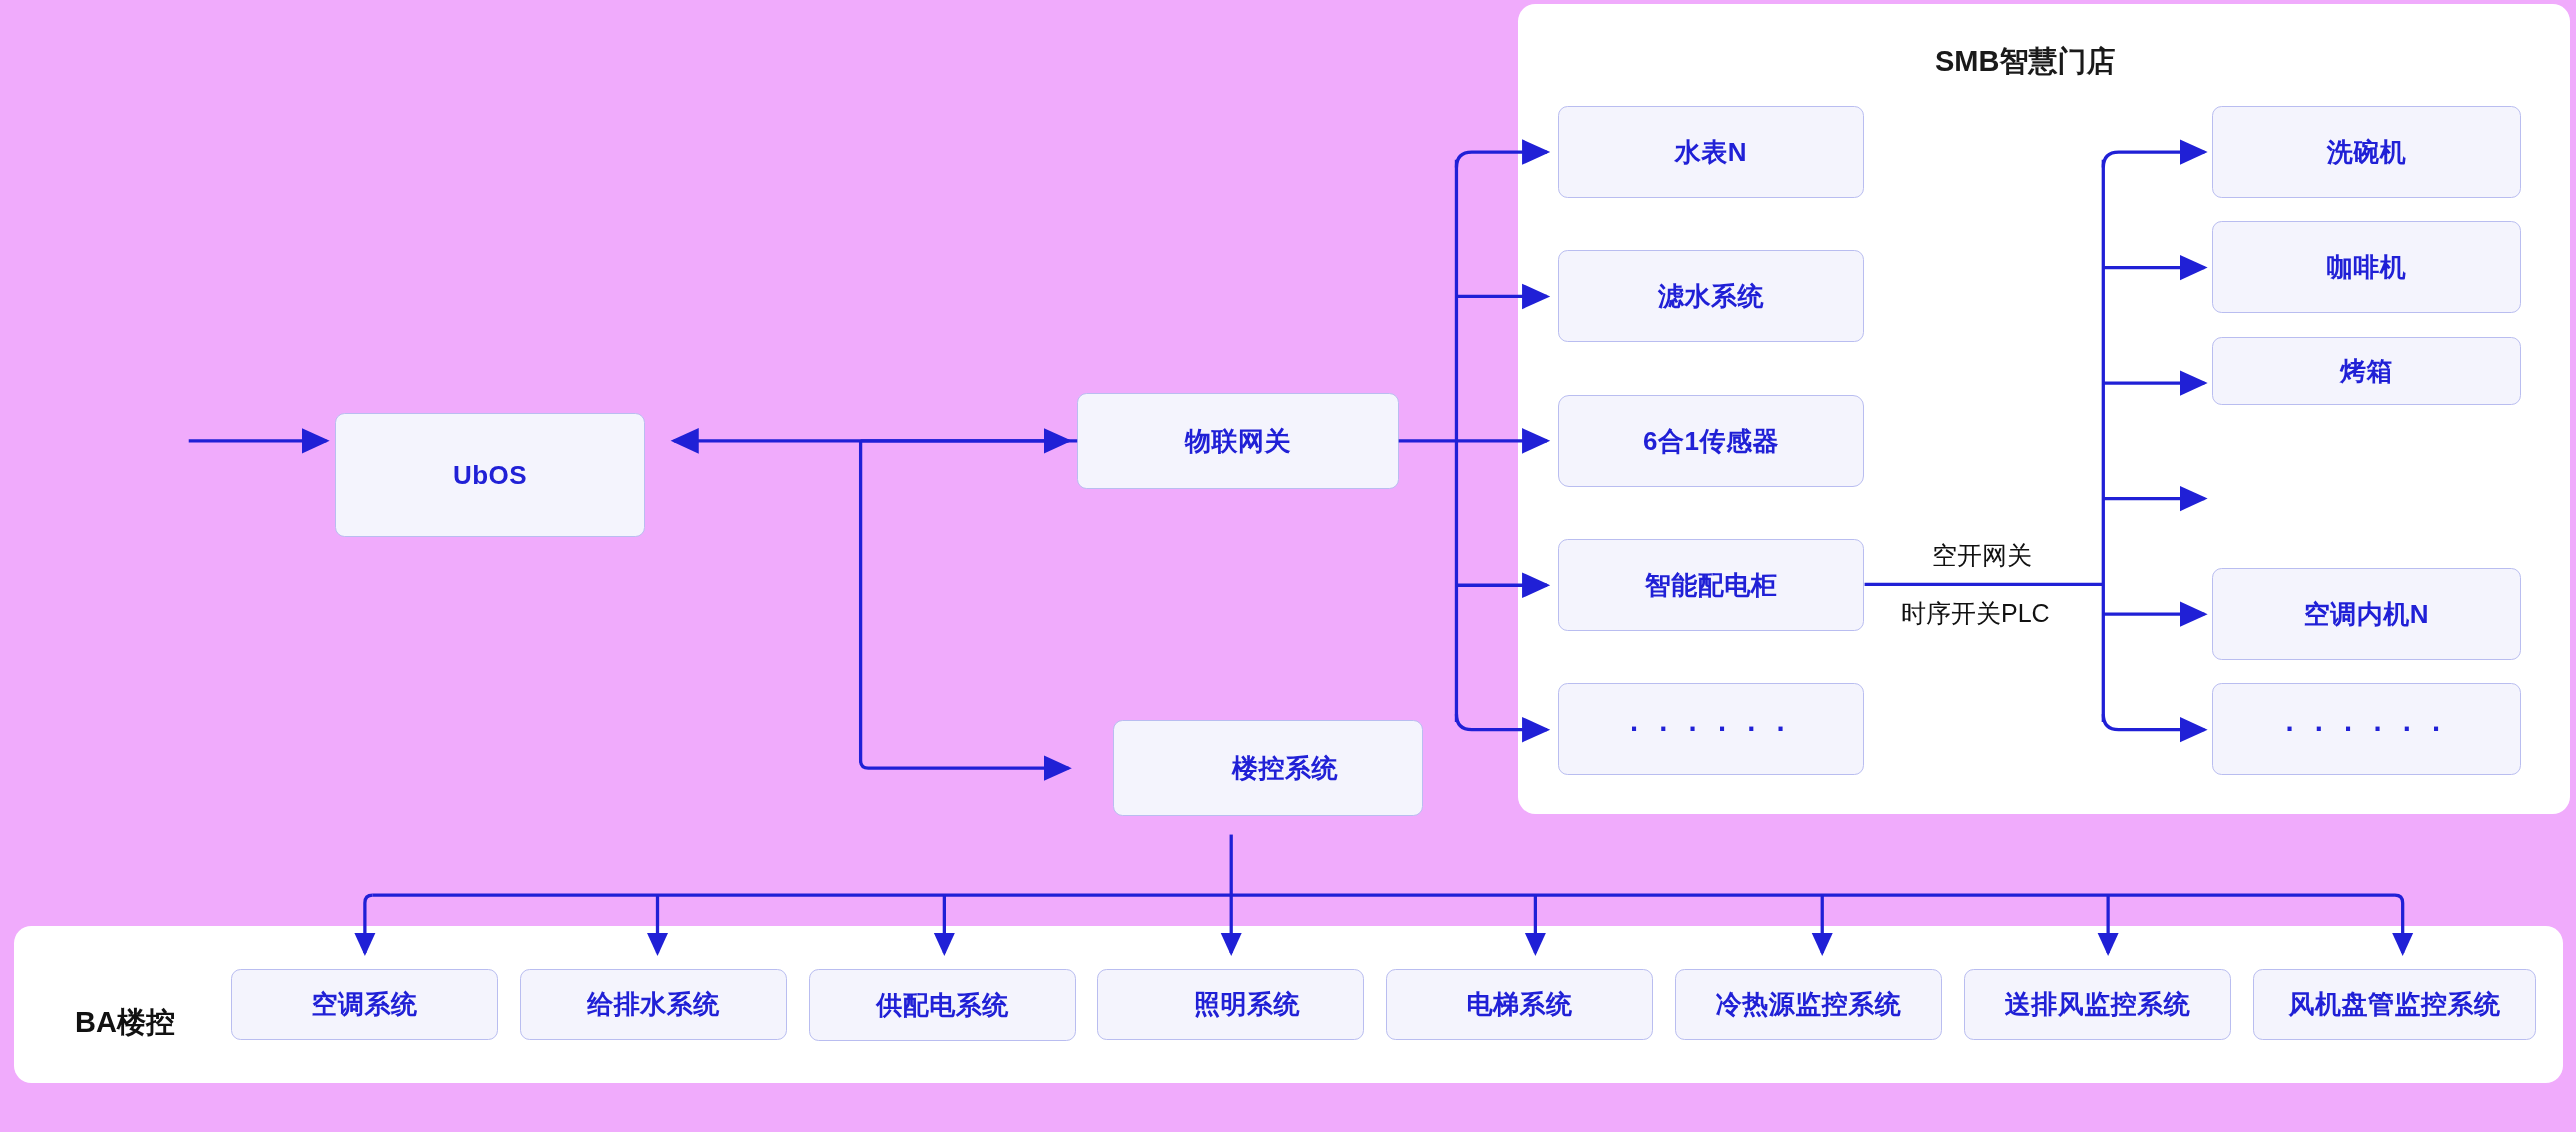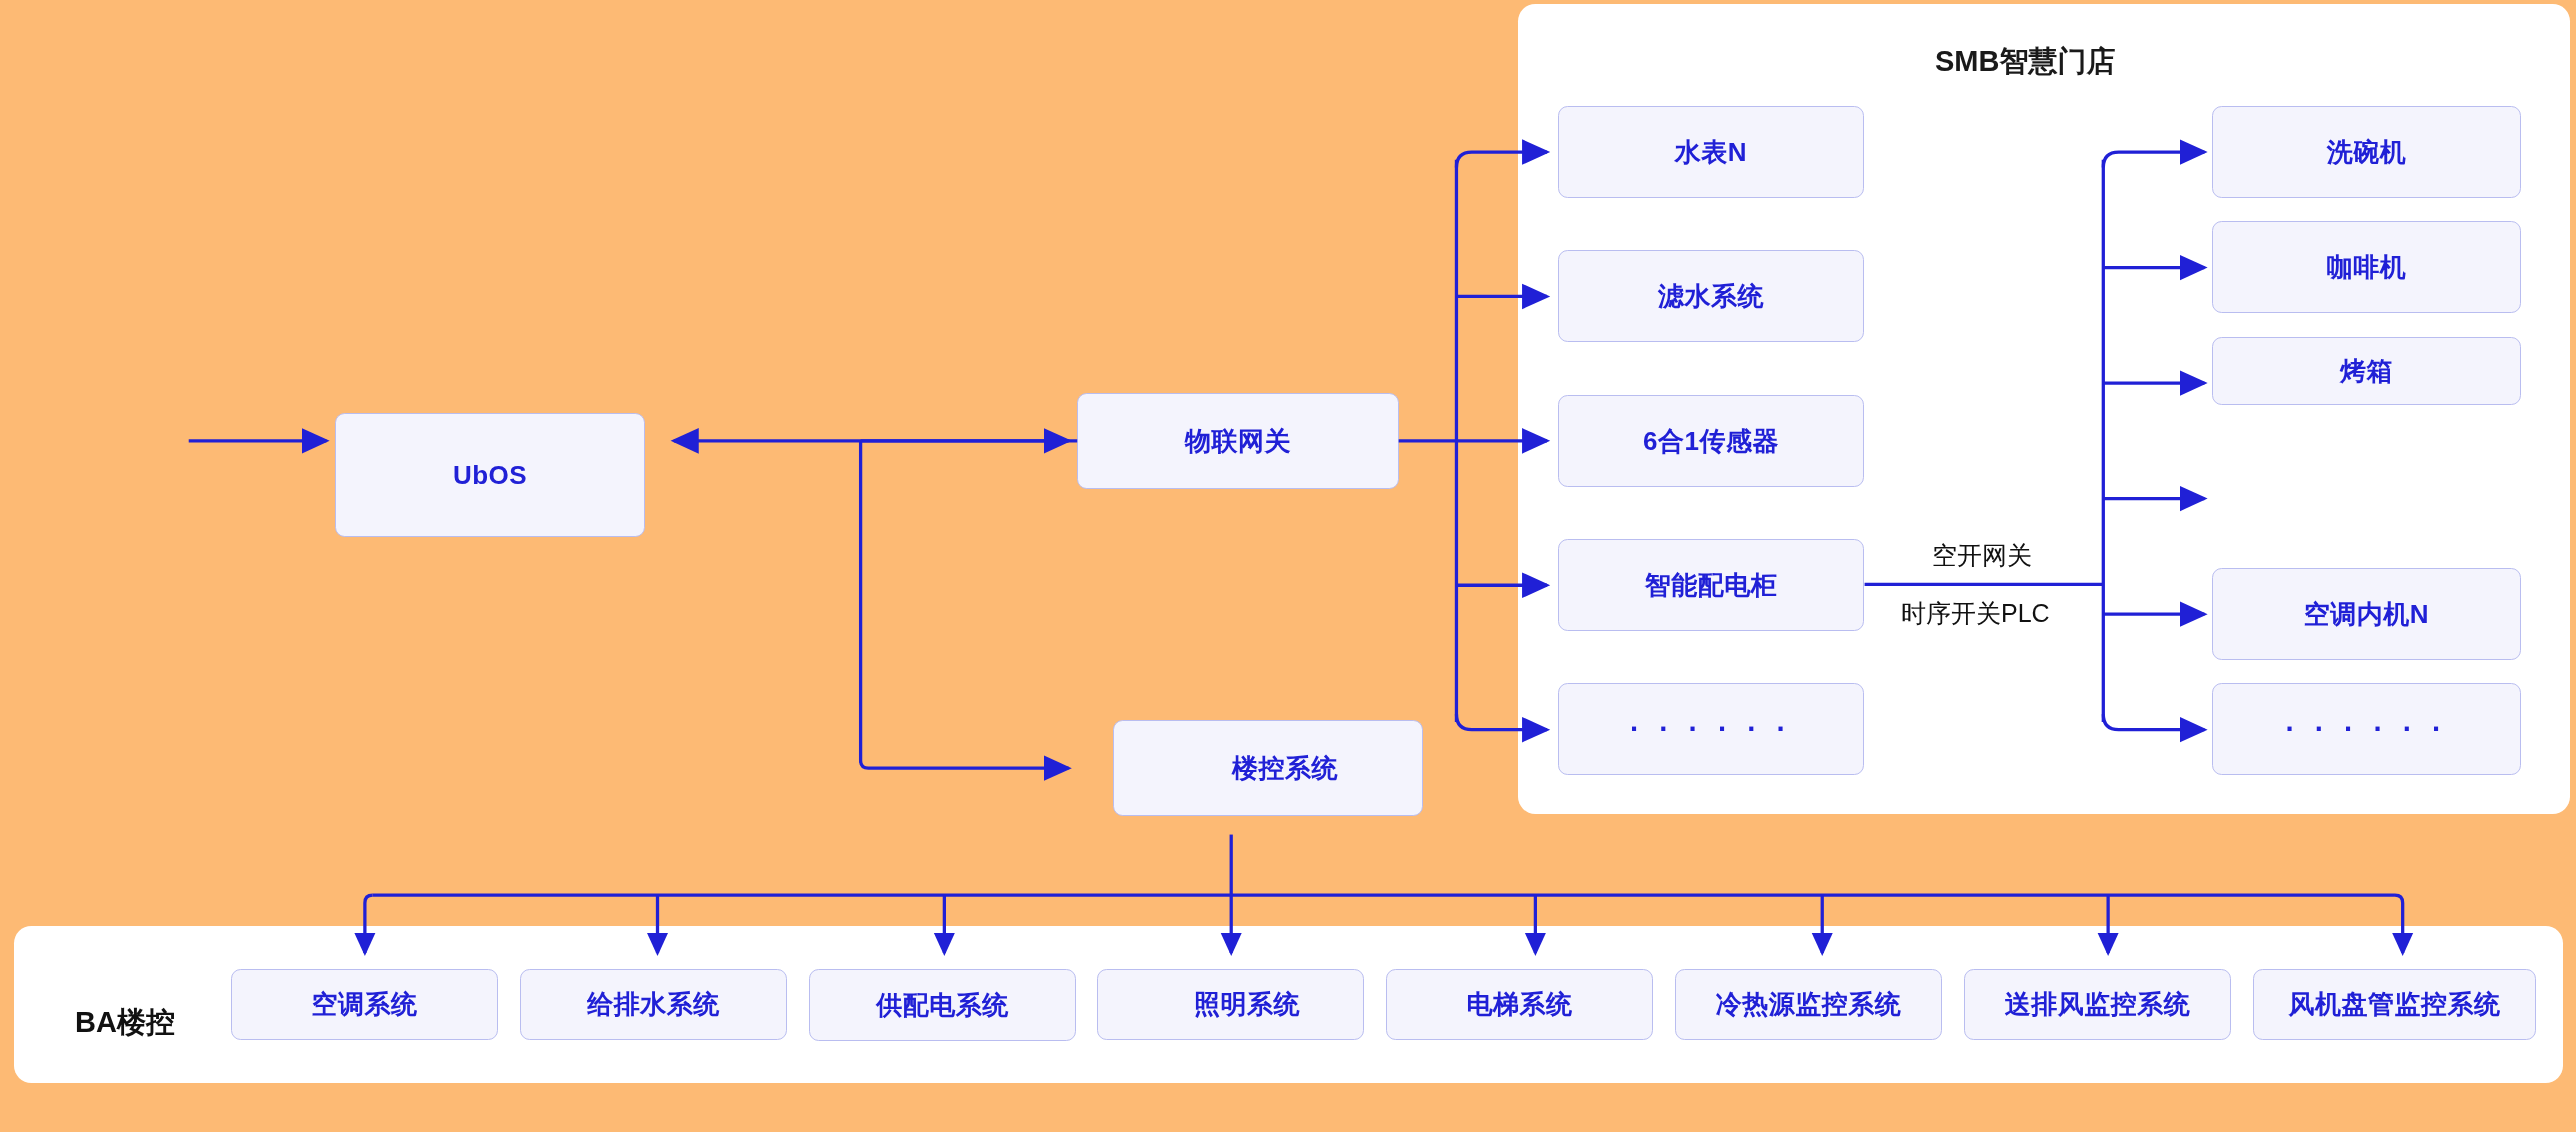--- a/index.html
+++ b/index.html
@@ -4,21 +4,21 @@
 <style>
   html, body {
     margin: 0;
     padding: 0;
     background: #000000;
   }
   #stage {
     position: relative;
     width: 2576px;
     height: 1132px;
-    background: #fdba74;
+    background: #f0abfc;
     overflow: hidden;
     font-family: "Liberation Sans", "DejaVu Sans", sans-serif;
   }
   #wires {
     position: absolute;
     left: 0; top: 0;
     width: 2576px;
     height: 1132px;
     pointer-events: none;
     z-index: 3;
@@ -145,21 +145,21 @@
   </svg>
 
   <div class="node" style="left:335px; top:393px; width:310px; height:124px;margin-top:20px;">UbOS</div>
 
   <div class="node" style="left:1077px; top:393px; width:322px; height:96px;">物联网关</div>
 
   <div class="node" style="left:1113px; top:720px; width:310px; height:96px;padding-left:34px;">楼控系统</div>
 
   <div class="node" style="left:1558px; top:106px; width:306px; height:92px;">水表N</div>
   <div class="node" style="left:1558px; top:250px; width:306px; height:92px;">滤水系统</div>
-  <div class="node" style="left:1558px; top:395px; width:306px; height:92px;">6合1传感器</div>
+  <div class="node" style="left:1558px; top:395px; width:306px; height:92px;border-radius:11px;">6合1传感器</div>
   <div class="node" style="left:1558px; top:539px; width:306px; height:92px;">智能配电柜</div>
   <div class="node dots" style="left:1558px; top:683px; width:306px; height:92px;">· · · · · ·</div>
 
   <div class="node" style="left:2212px; top:106px; width:309px; height:92px;">洗碗机</div>
   <div class="node" style="left:2212px; top:221px; width:309px; height:92px;">咖啡机</div>
   <div class="node" style="left:2212px; top:337px; width:309px; height:68px;">烤箱</div>
   <div class="node" style="left:2212px; top:568px; width:309px; height:92px;">空调内机N</div>
   <div class="node dots" style="left:2212px; top:683px; width:309px; height:92px;">· · · · · ·</div>
 
   <div class="edge-label" style="left:1932px; top:539px;">空开网关</div>

